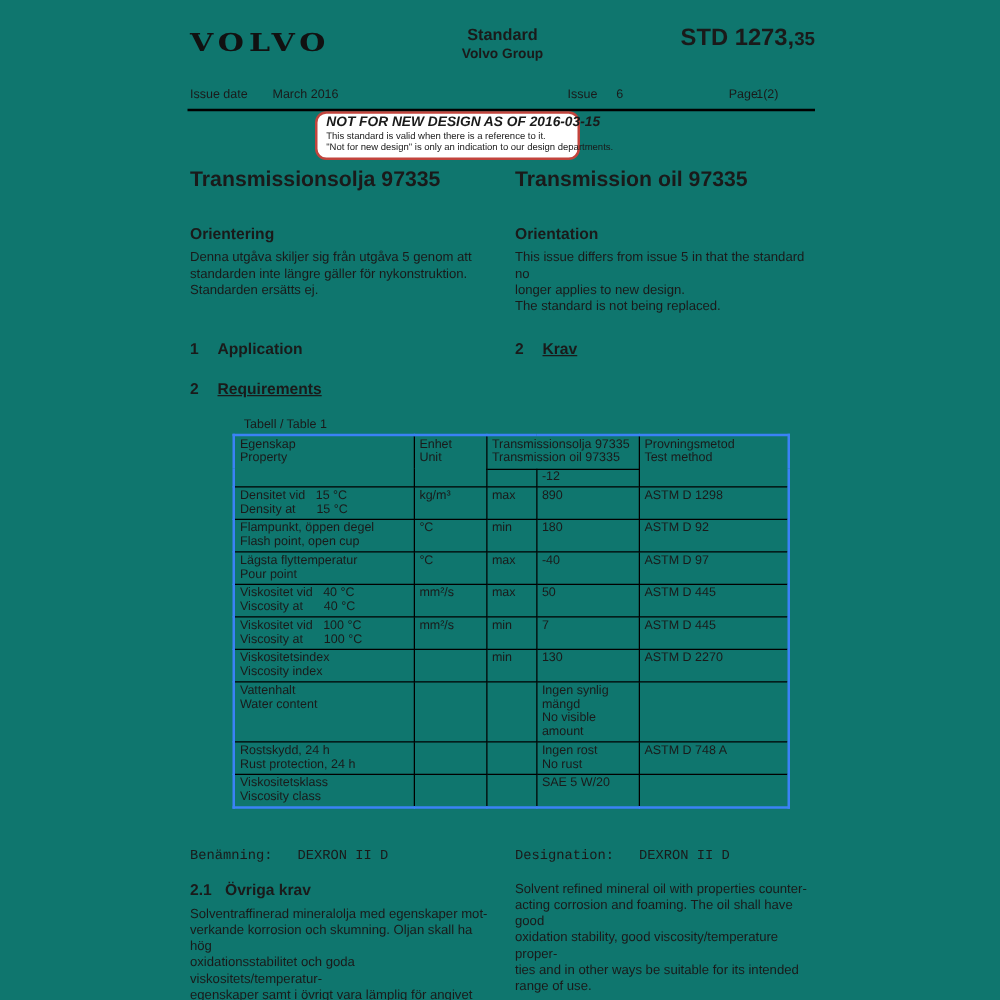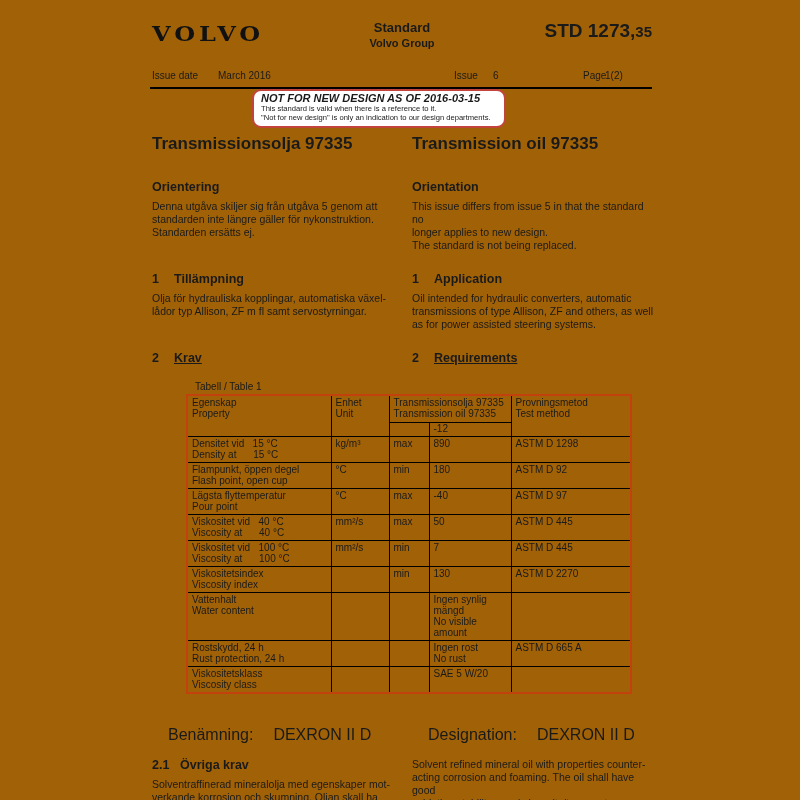--- a/index.html
+++ b/index.html
@@ -1,20 +1,20 @@
 <!DOCTYPE html>
 <html><head>
 <meta charset="utf-8">
 <style>
   * { box-sizing: border-box; }
   html,body { margin:0; padding:0; background:#ffffff; }
   .page {
     position: relative;
     width: 800px; height: 800px;
-    background: #a16207;
+    background: #0f766e;
     color: #1a1a1a;
     font-family: "Liberation Sans", sans-serif;
     overflow: hidden;
   }
 
   
   .header { position: absolute; left: 152px; top: 16px; width: 500px; height: 46px; }
   .logo {
     position: absolute; left: 0; top: 6px;
     font-family: "DejaVu Serif", "Liberation Serif", serif;
@@ -35,21 +35,21 @@
   .m-issue-date { left: 66px; }
   .m-issue-label { left: 302px; }
   .m-issue-value { left: 341px; }
   .m-page-label { left: 431px; text-align: center; }
   .m-page-value { left: 453px; }
 
   .rule { position: absolute; left: 150px; top: 87px; width: 502px; height: 2px; background: #000; }
 
   
   .notice {
-    position: absolute; left: 252px; top: 89px; width: 254px;
+    position: absolute; left: 252px; top: 89px; width: 212px;
     background: #fff;
     border: 2px solid #c2443d; border-radius: 9px;
     padding: 1px 6px 3px 7px;
   }
   .notice-title { font-size: 11px; font-weight: bold; font-style: italic; line-height: 13px; white-space: nowrap; }
   .notice-line { font-size: 7.6px; line-height: 8.8px; white-space: nowrap; }
 
   
   .main {
     position: absolute; left: 152px; top: 134px; width: 504px;
@@ -60,32 +60,32 @@
   .sec-h { font-size: 12.5px; font-weight: bold; margin: 0 0 5px; line-height: 15px; }
   .sec-h .num { display: inline-block; min-width: 14px; margin-right: 8px; }
   .sec-h.sub .num { min-width: 22px; margin-right: 6px; }
   .body-p { font-size: 10.5px; line-height: 13px; margin: 0 0 8px; white-space: pre-line; }
   .block { margin: 0 0 12px; }
   .block.tight { margin: 0 0 8px; text-decoration: underline; }
 
   
   .table-wrap { grid-column: 1 / -1; padding-left: 34px; margin: 2px 0 32px; }
   .table-caption { font-size: 10px; margin: 0 0 2px; padding-left: 9px; }
-  table.req { border-collapse: collapse; border: 2px solid #c2410c; table-layout: fixed; width: 444px; }
+  table.req { border-collapse: collapse; border: 2px solid #3b82f6; table-layout: fixed; width: 444px; }
   table.req th, table.req td {
     border: 1px solid #000;
     font-size: 10px; font-weight: normal; text-align: left; vertical-align: top;
     padding: 1px 4px 2px; line-height: 11px;
     white-space: pre-line; overflow: hidden;
   }
   table.req .hdr { height: 27px; }
   table.req .subhdr td { height: 13px; line-height: 10px; }
 
   
-  .desig { font-size: 16px; margin: 0 16px 14px; }
+  .desig { font-size: 11px; margin: 0 0 14px; font-family: Liberation Mono, monospace; }
   .desig .val { margin-left: 20px; }
 </style>
 </head>
 <body>
 
 <div class="page">
 
   <div class="header">
     <div class="logo">VOLVO</div>
     <div class="center-block">
@@ -124,29 +124,21 @@
 Standarden ersätts ej.</p>
     </div>
     <div class="block">
       <h2 class="sec-h">Orientation</h2>
       <p class="body-p">This issue differs from issue 5 in that the standard no
 longer applies to new design.
 The standard is not being replaced.</p>
     </div>
 
     <div class="block">
-      <h2 class="sec-h"><span class="num">1</span><span>Tillämpning</span></h2>
-      <p class="body-p">Olja för hydrauliska kopplingar, automatiska växel-
-lådor typ Allison, ZF m fl samt servostyrningar.</p>
-    </div>
-    <div class="block">
       <h2 class="sec-h"><span class="num">1</span><span>Application</span></h2>
-      <p class="body-p">Oil intended for hydraulic converters, automatic
-transmissions of type Allison, ZF and others, as well
-as for power assisted steering systems.</p>
     </div>
 
     <div class="block tight">
       <h2 class="sec-h"><span class="num">2</span><span>Krav</span></h2>
     </div>
     <div class="block tight">
       <h2 class="sec-h"><span class="num">2</span><span>Requirements</span></h2>
     </div>
 
     <div class="table-wrap">
@@ -231,21 +223,21 @@
 No visible amount</td>
           <td></td>
         </tr>
         <tr>
           <td>Rostskydd, 24 h
 Rust protection, 24 h</td>
           <td></td>
           <td></td>
           <td>Ingen rost
 No rust</td>
-          <td>ASTM D 665 A</td>
+          <td>ASTM D 748 A</td>
         </tr>
         <tr>
           <td>Viskositetsklass
 Viscosity class</td>
           <td></td>
           <td></td>
           <td>SAE 5 W/20</td>
           <td></td>
         </tr>
       </tbody>

